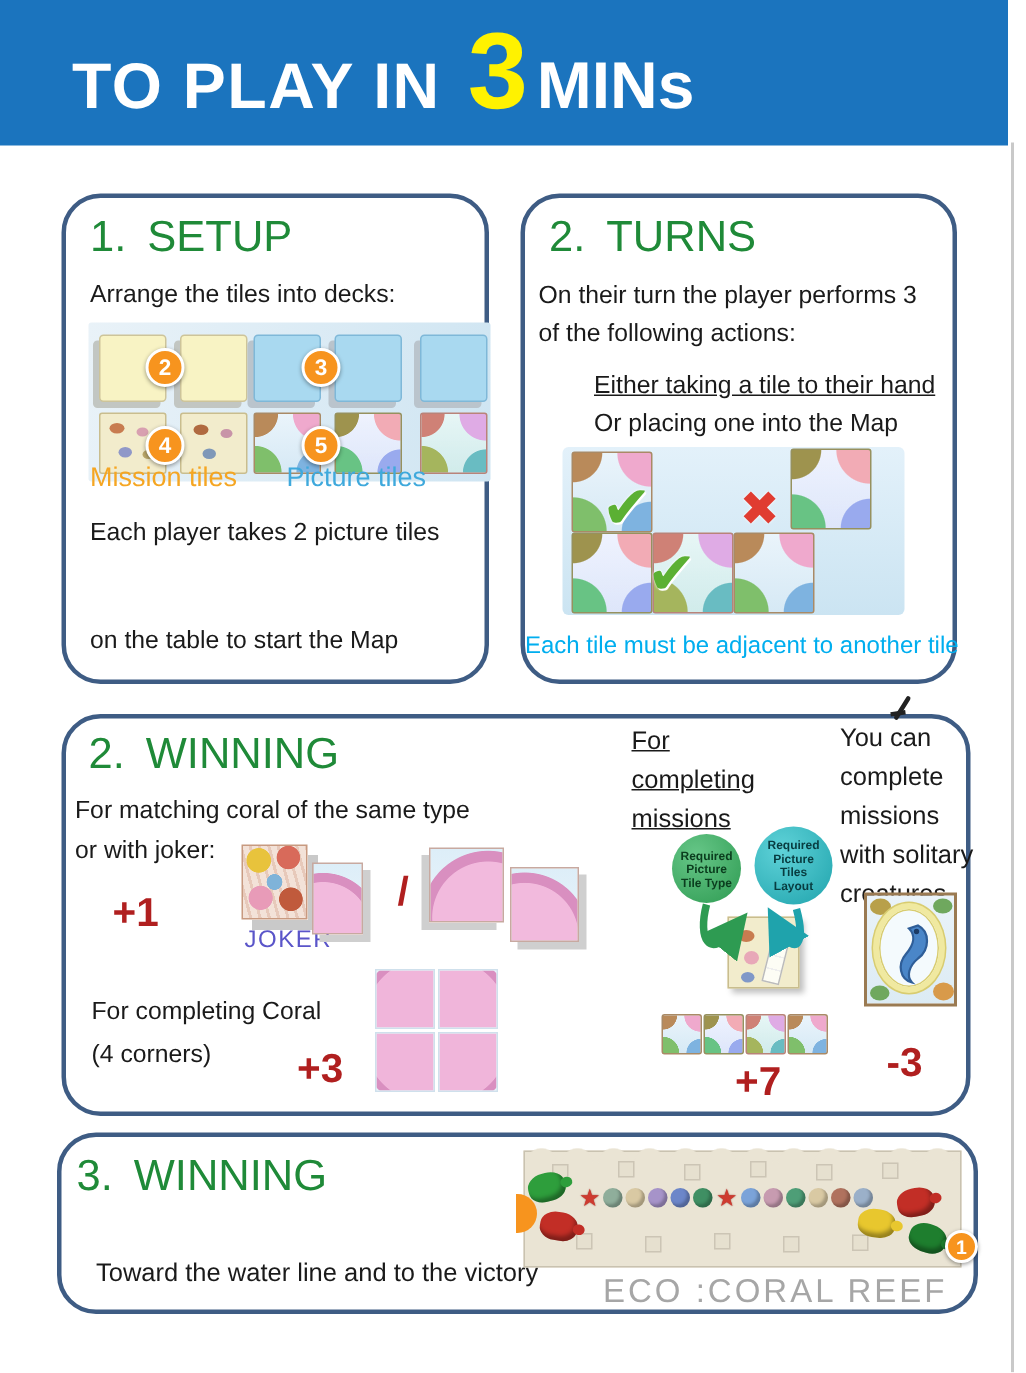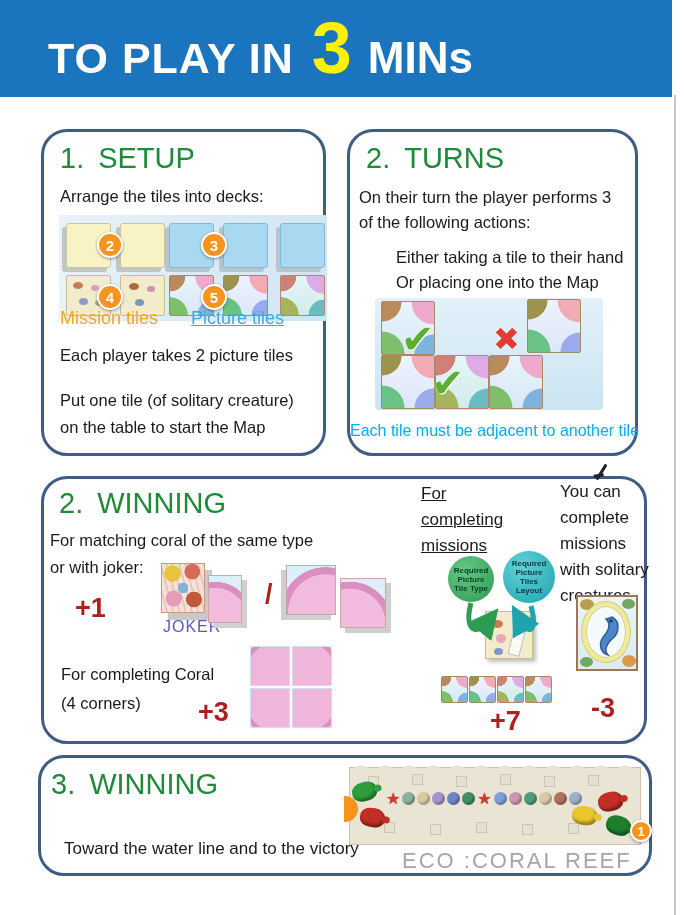--- a/index.html
+++ b/index.html
@@ -13,21 +13,21 @@
   body{font-family:"Liberation Sans",sans-serif;color:var(--text_dark);}
   .page{position:relative;width:684px;height:915px;background:#fff;overflow:hidden;}
 
   
   .header{position:absolute;left:0;top:0;width:672px;height:97px;background:var(--header_bg);
           display:flex;align-items:baseline;padding-left:34px;}
   .header span{color:#fff;font-weight:700;line-height:97px;}
   .h-learn{font-size:76px;letter-spacing:1px;}
   .h-mid{font-size:43px;margin-left:14px;letter-spacing:1px;}
   .h-num{font-size:72px;color:var(--header_number) !important;margin-left:18px;}
-  .h-end{font-size:44px;margin-left:16px;}
+  .h-end{font-size:44px;margin-left:6px;}
   .page-edge{position:absolute;left:674px;top:95px;width:2px;height:820px;background:#C9C9C9;}
 
   
   .rbox{position:absolute;border:3px solid var(--box_border);border-radius:26px;background:#fff;}
   .box-setup{left:41px;top:129px;width:285px;height:327px;}
   .box-turns{left:347px;top:129px;width:291px;height:327px;}
   .box-scoring{left:41px;top:476px;width:606px;height:268px;overflow:visible;}
   .box-winning{left:38px;top:755px;width:614px;height:121px;}
 
   .btitle{position:absolute;color:var(--title_green);font-size:29px;font-weight:500;white-space:nowrap;}
@@ -40,21 +40,21 @@
   .stack{position:absolute;width:45px;height:45px;border-radius:3px;}
   .stack.yellow{background:#F8F3C4;border:1px solid #CDC49A;box-shadow:-4px 4px 0 #C2C6C2;}
   .stack.blue{background:#A9D9F0;border:1px solid #7FB8D8;box-shadow:-4px 4px 0 #BAC4CC;}
   .mtile{position:absolute;width:45px;height:41px;background:#F2ECCC;border:1px solid #C9BD8E;border-radius:2px;}
   .mtile i,.soli i{position:absolute;border-radius:50%;}
   .badge{position:absolute;width:26px;height:26px;border-radius:50%;background:var(--badge_orange);
          border:2px solid #fff;box-shadow:0 1px 3px rgba(0,0,0,.4);color:#fff;font-weight:700;
          font-size:15px;display:flex;align-items:center;justify-content:center;z-index:5;}
   .lab{position:absolute;font-size:18px;white-space:nowrap;}
   .lab.mission{color:var(--mission_orange);}
-  .lab.picture{color:var(--picture_blue);text-decoration:underline;}
+  .lab.picture{color:var(--picture_blue);}
 
   
   .ptile{position:absolute;border:1px solid #A98A66;border-radius:2px;
     background:
       radial-gradient(circle at 0% 0%, #B98A5A 0 26%, rgba(0,0,0,0) 27%),
       radial-gradient(circle at 100% 0%, #EFA9CD 0 30%, rgba(0,0,0,0) 31%),
       radial-gradient(circle at 0% 100%, #7FBF6B 0 30%, rgba(0,0,0,0) 31%),
       radial-gradient(circle at 100% 100%, #7EB3E0 0 26%, rgba(0,0,0,0) 27%),
       linear-gradient(#EAF4FB,#D6E9F5);}
   .ptile.v2{filter:hue-rotate(25deg);}
@@ -182,31 +182,30 @@
       <div class="ptile" style="left:110px;top:60px;width:45px;height:41px;"></div>
       <div class="ptile v2" style="left:164px;top:60px;width:45px;height:41px;"></div>
       <div class="ptile v3" style="left:221px;top:60px;width:45px;height:41px;"></div>
       <div class="badge" style="left:142px;top:69px;">5</div>
     </div>
 
     <div class="lab mission" style="left:16px;top:176px;">Mission tiles</div>
     <div class="lab picture" style="left:147px;top:176px;">Picture tiles</div>
 
     <div class="txt" style="left:16px;top:214px;">Each player takes 2 picture tiles</div>
-    <div class="txt" style="left:16px;top:259px;">Put one tile (of solitary creature)</div>
     <div class="txt" style="left:16px;top:286px;">on the table to start the Map</div>
   </div>
 
   <div class="rbox box-turns">
     <div class="btitle" style="left:16px;top:10px;">
       <span>2.</span><span class="sp"></span><span>TURNS</span>
     </div>
     <div class="txt" style="left:9px;top:56px;">On their turn the player performs 3</div>
     <div class="txt" style="left:9px;top:81px;">of the following actions:</div>
-    <div class="txt" style="left:46px;top:116px;">Either taking a tile to their hand</div>
+    <div class="txt" style="left:46px;top:116px;text-decoration:underline;">Either taking a tile to their hand</div>
     <div class="txt" style="left:46px;top:141px;">Or placing one into the Map</div>
 
     <div class="map">
       <div class="ptile" style="left:6px;top:3px;"></div>
       <div class="ptile v2" style="left:6px;top:57px;"></div>
       <div class="ptile v3" style="left:60px;top:57px;"></div>
       <div class="ptile" style="left:114px;top:57px;"></div>
       <div class="ptile v2" style="left:152px;top:1px;"></div>
       <div class="mark check" style="left:26px;top:18px;">✔</div>
       <div class="mark check" style="left:56px;top:62px;">✔</div>

